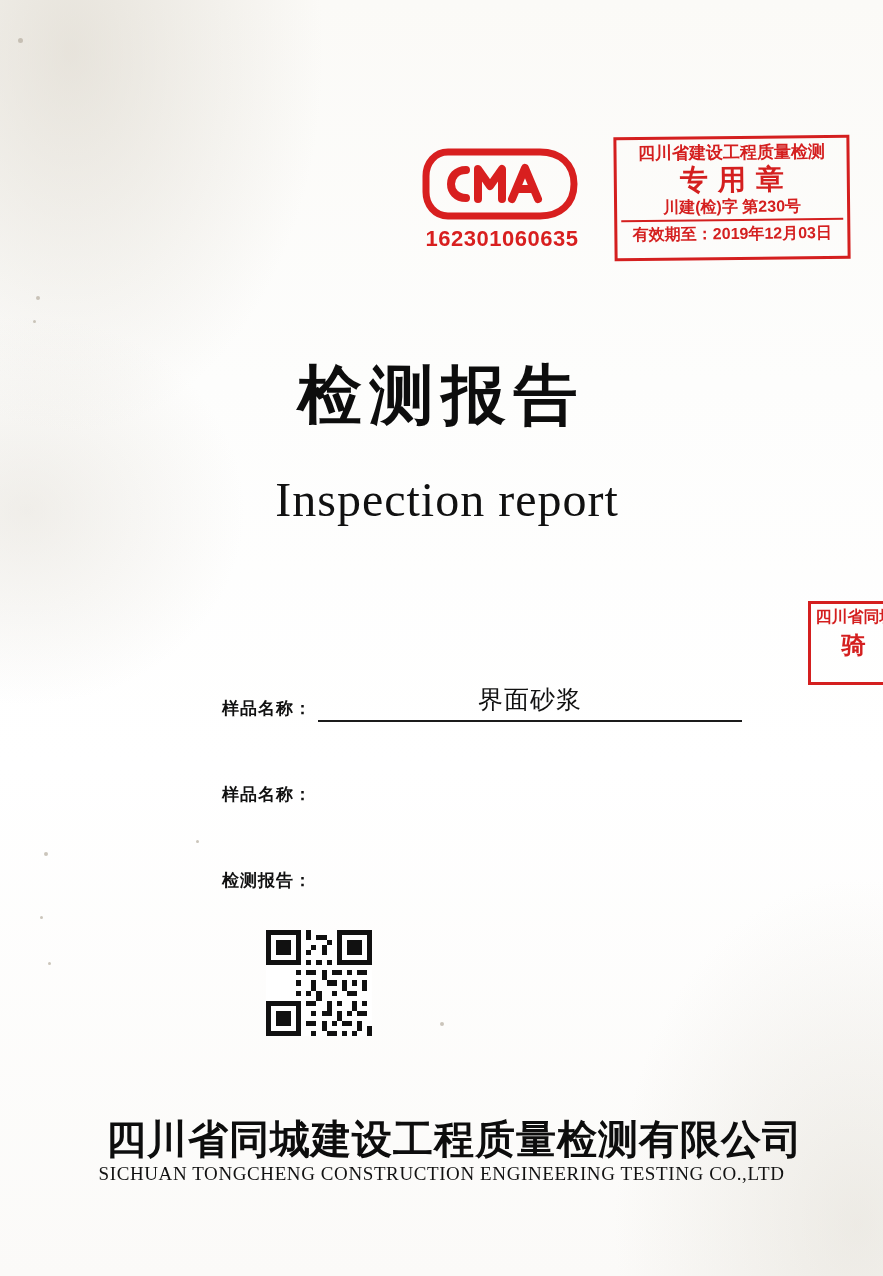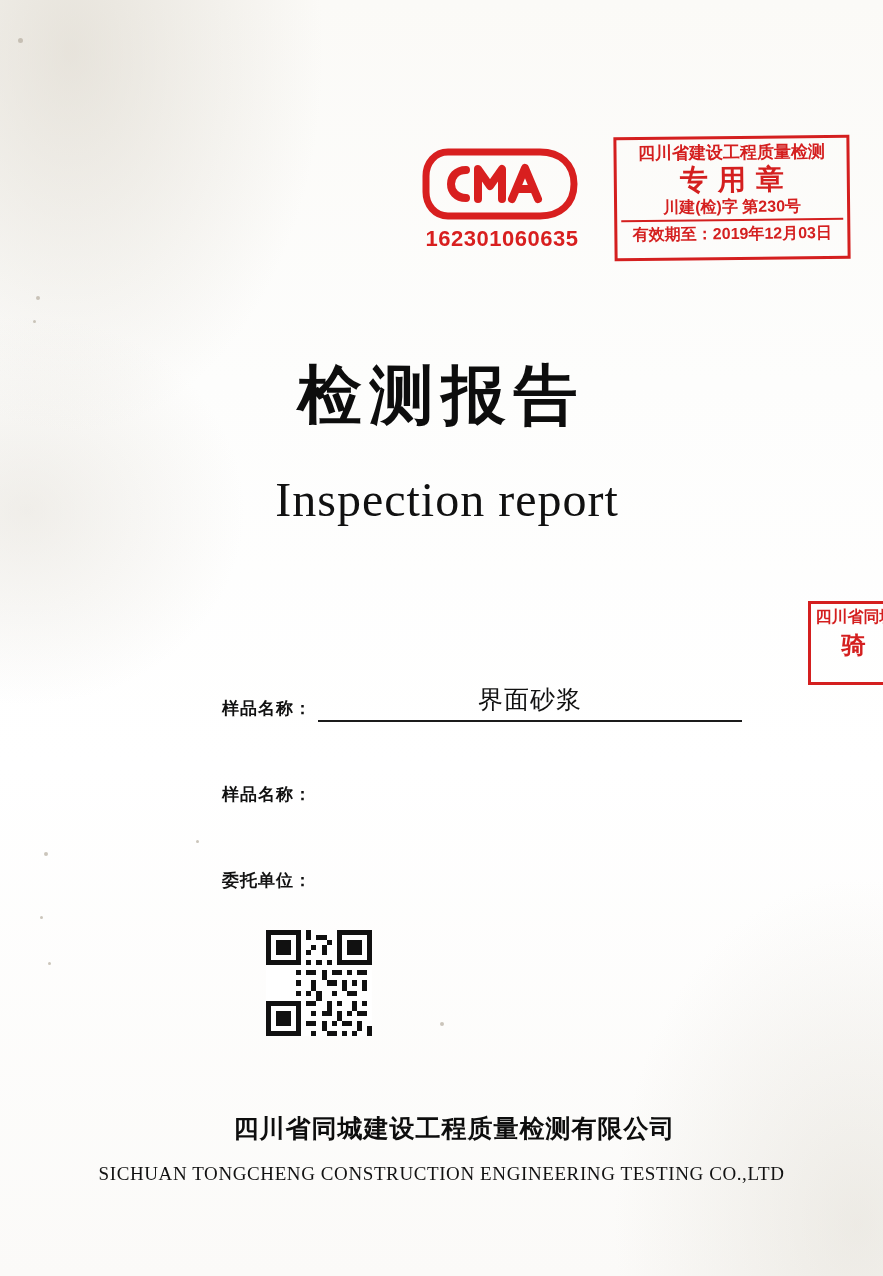--- a/index.html
+++ b/index.html
@@ -222,21 +222,21 @@
   .qr svg { display:block; }
 
   
   .footer-cn {
     position: absolute;
     left: 0; right: 0;
     top: 1112px;
     text-align: center;
     font-family: Liberation Sans, sans-serif;
     font-weight: 700;
-    font-size: 25px;
+    font-size: 40px;
     letter-spacing: 1px;
     color: #0d0d0d;
     padding-left: 26px;
   }
   .footer-en {
     position: absolute;
     left: 0; right: 0;
     top: 1163px;
     text-align: center;
     font-family: "Liberation Serif", serif;
@@ -293,21 +293,21 @@
 
   <div class="fields">
     <div class="field-row">
       <span class="field-label">样品名称：</span>
       <span class="field-value">界面砂浆</span>
     </div>
     <div class="field-row">
       <span class="field-label">样品名称：</span>
     </div>
     <div class="field-row">
-      <span class="field-label">委托单位：</span>
+      <span class="field-label">检测报告：</span>
     </div>
   </div>
 
   <div class="qr">
     <svg width="106" height="106" viewBox="0 0 21 21" shape-rendering="crispEdges">
       <rect width="21" height="21" fill="#ffffff"></rect>
       <g fill="#111111">
 
         <rect x="0" y="0" width="7" height="1"></rect>
           <rect x="0" y="6" width="7" height="1"></rect>

